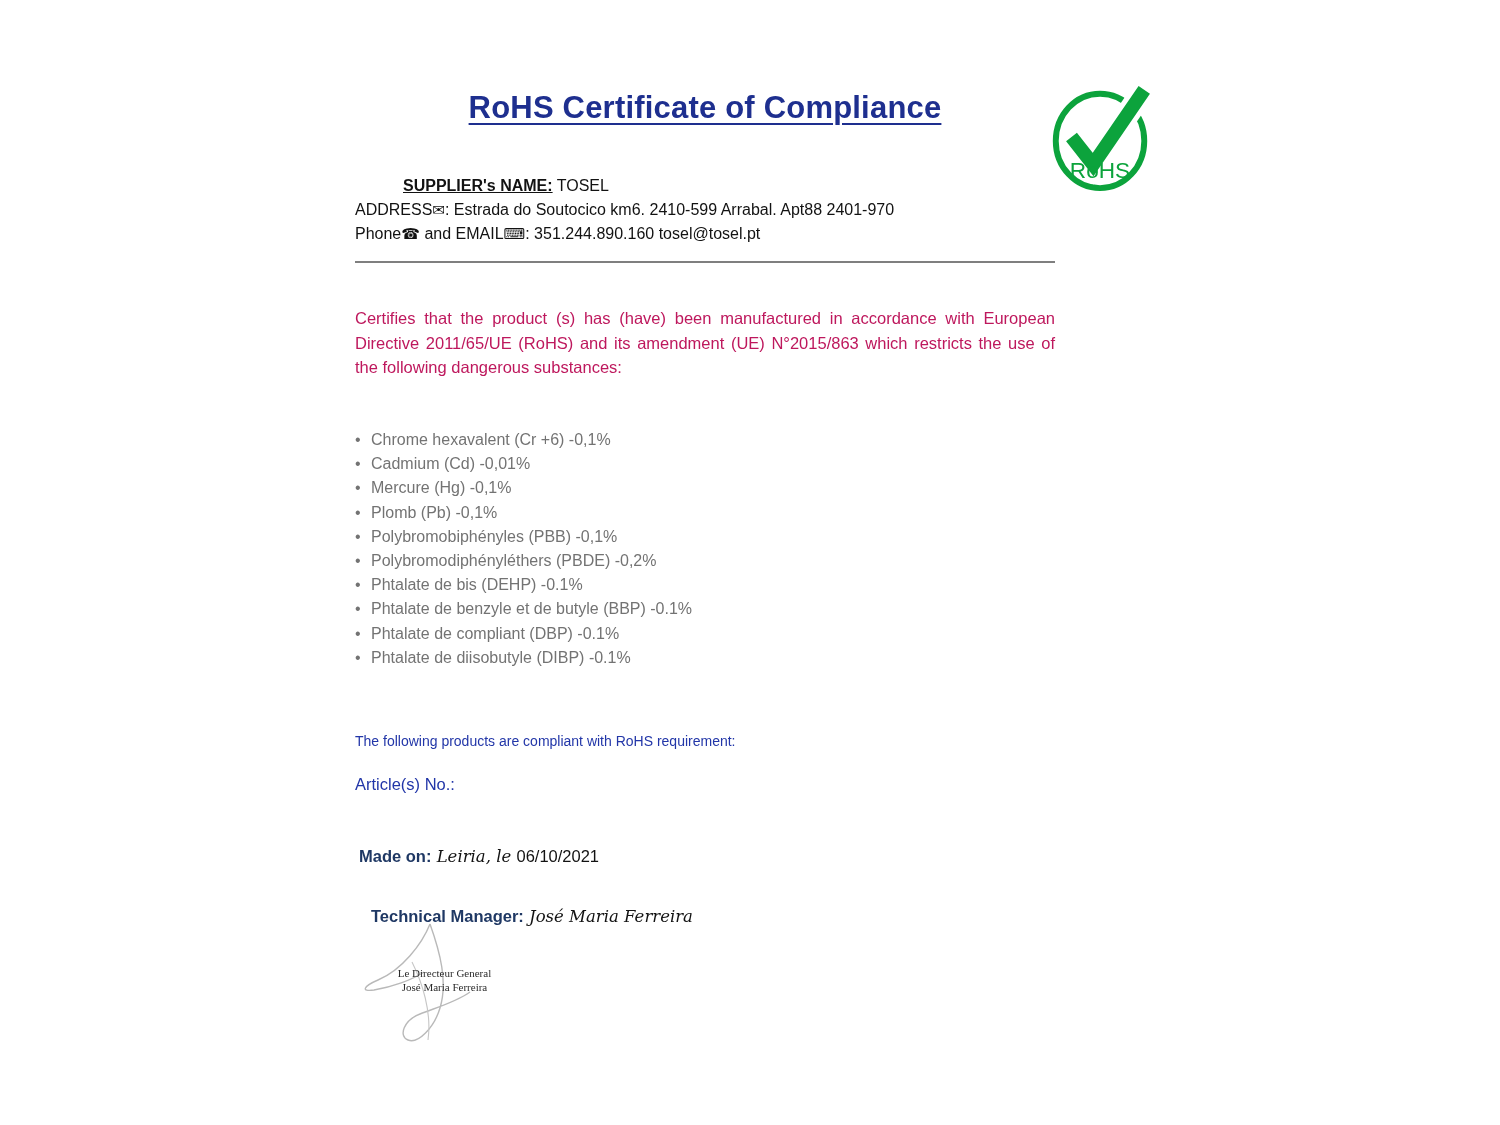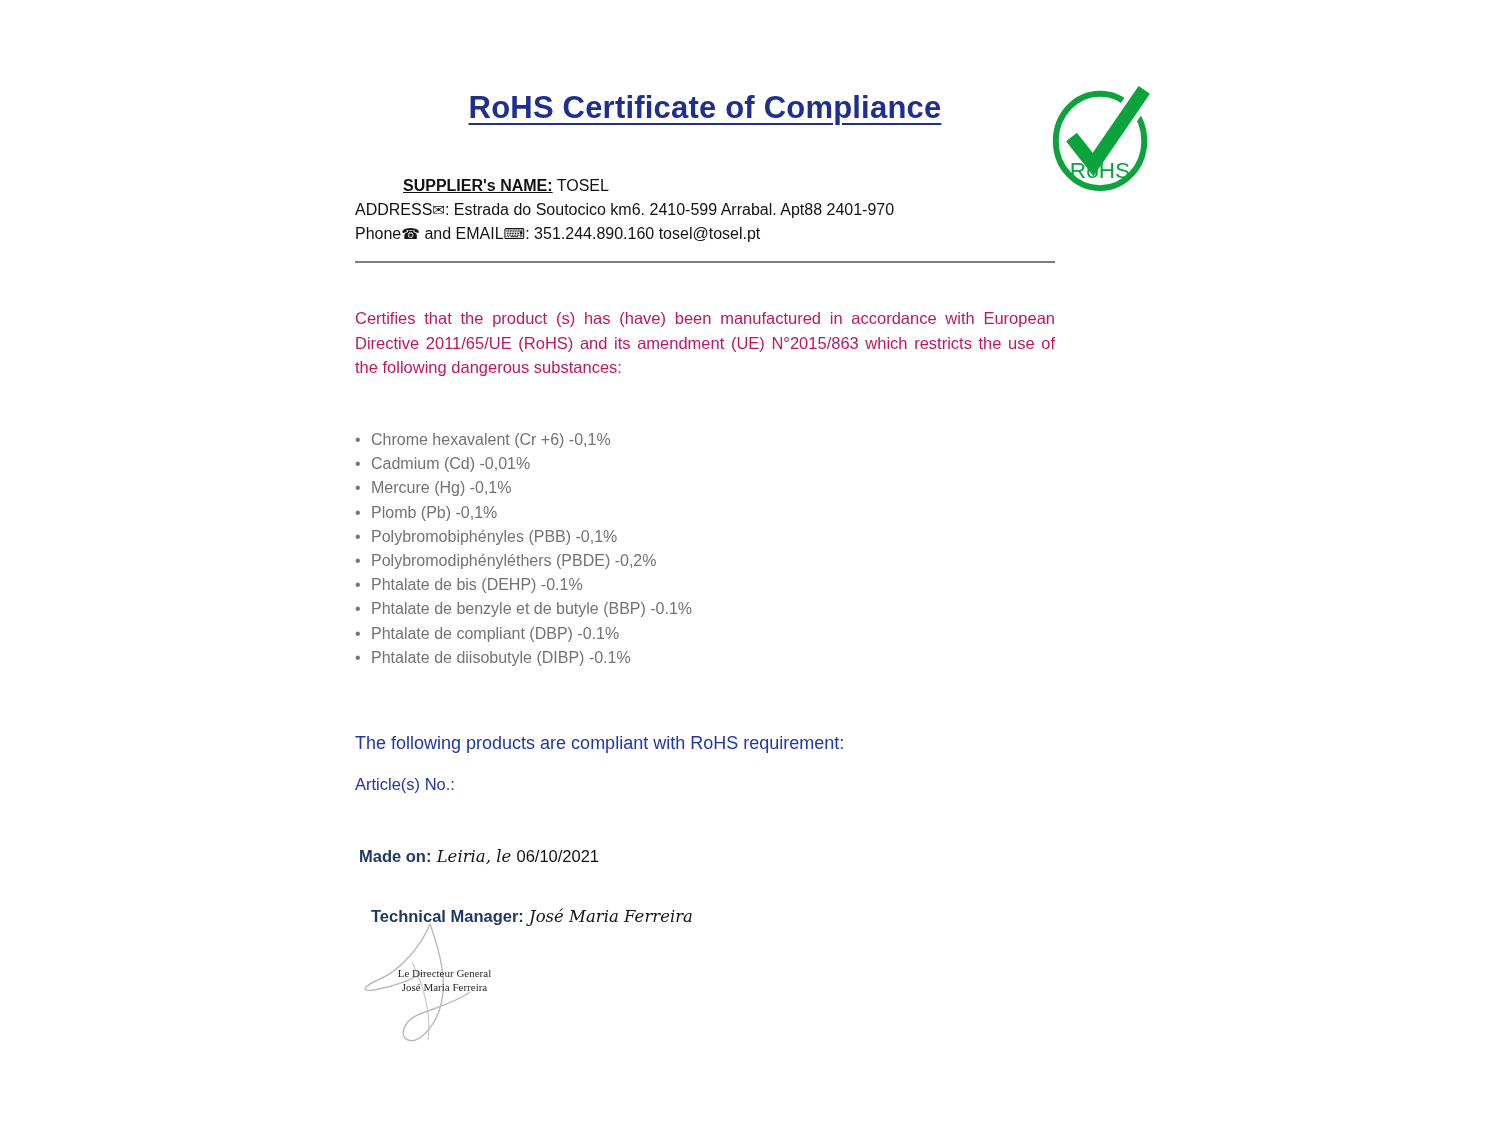--- a/index.html
+++ b/index.html
@@ -54,21 +54,21 @@
     position:absolute;
     left:355px;top:428px;width:700px;
     margin:0;padding:0;list-style:none;
     font-size:16px;line-height:24.2px;color:#737373;
   }
   .substances li{margin:0;padding:0;}
   .substances .bullet{display:inline-block;width:16px;}
   .compliance-line{
     position:absolute;
     left:355px;top:733px;width:700px;margin:0;
-    font-size:18px;color:#2236a8;
+    font-size:14px;color:#2236a8;
   }
   .articles-line{
     position:absolute;
     left:355px;top:775px;width:700px;margin:0;
     font-size:16.5px;color:#2236a8;
   }
   .made-on{
     position:absolute;
     left:355px;top:843px;width:700px;margin:4px;
     font-size:16.5px;color:#121212;

